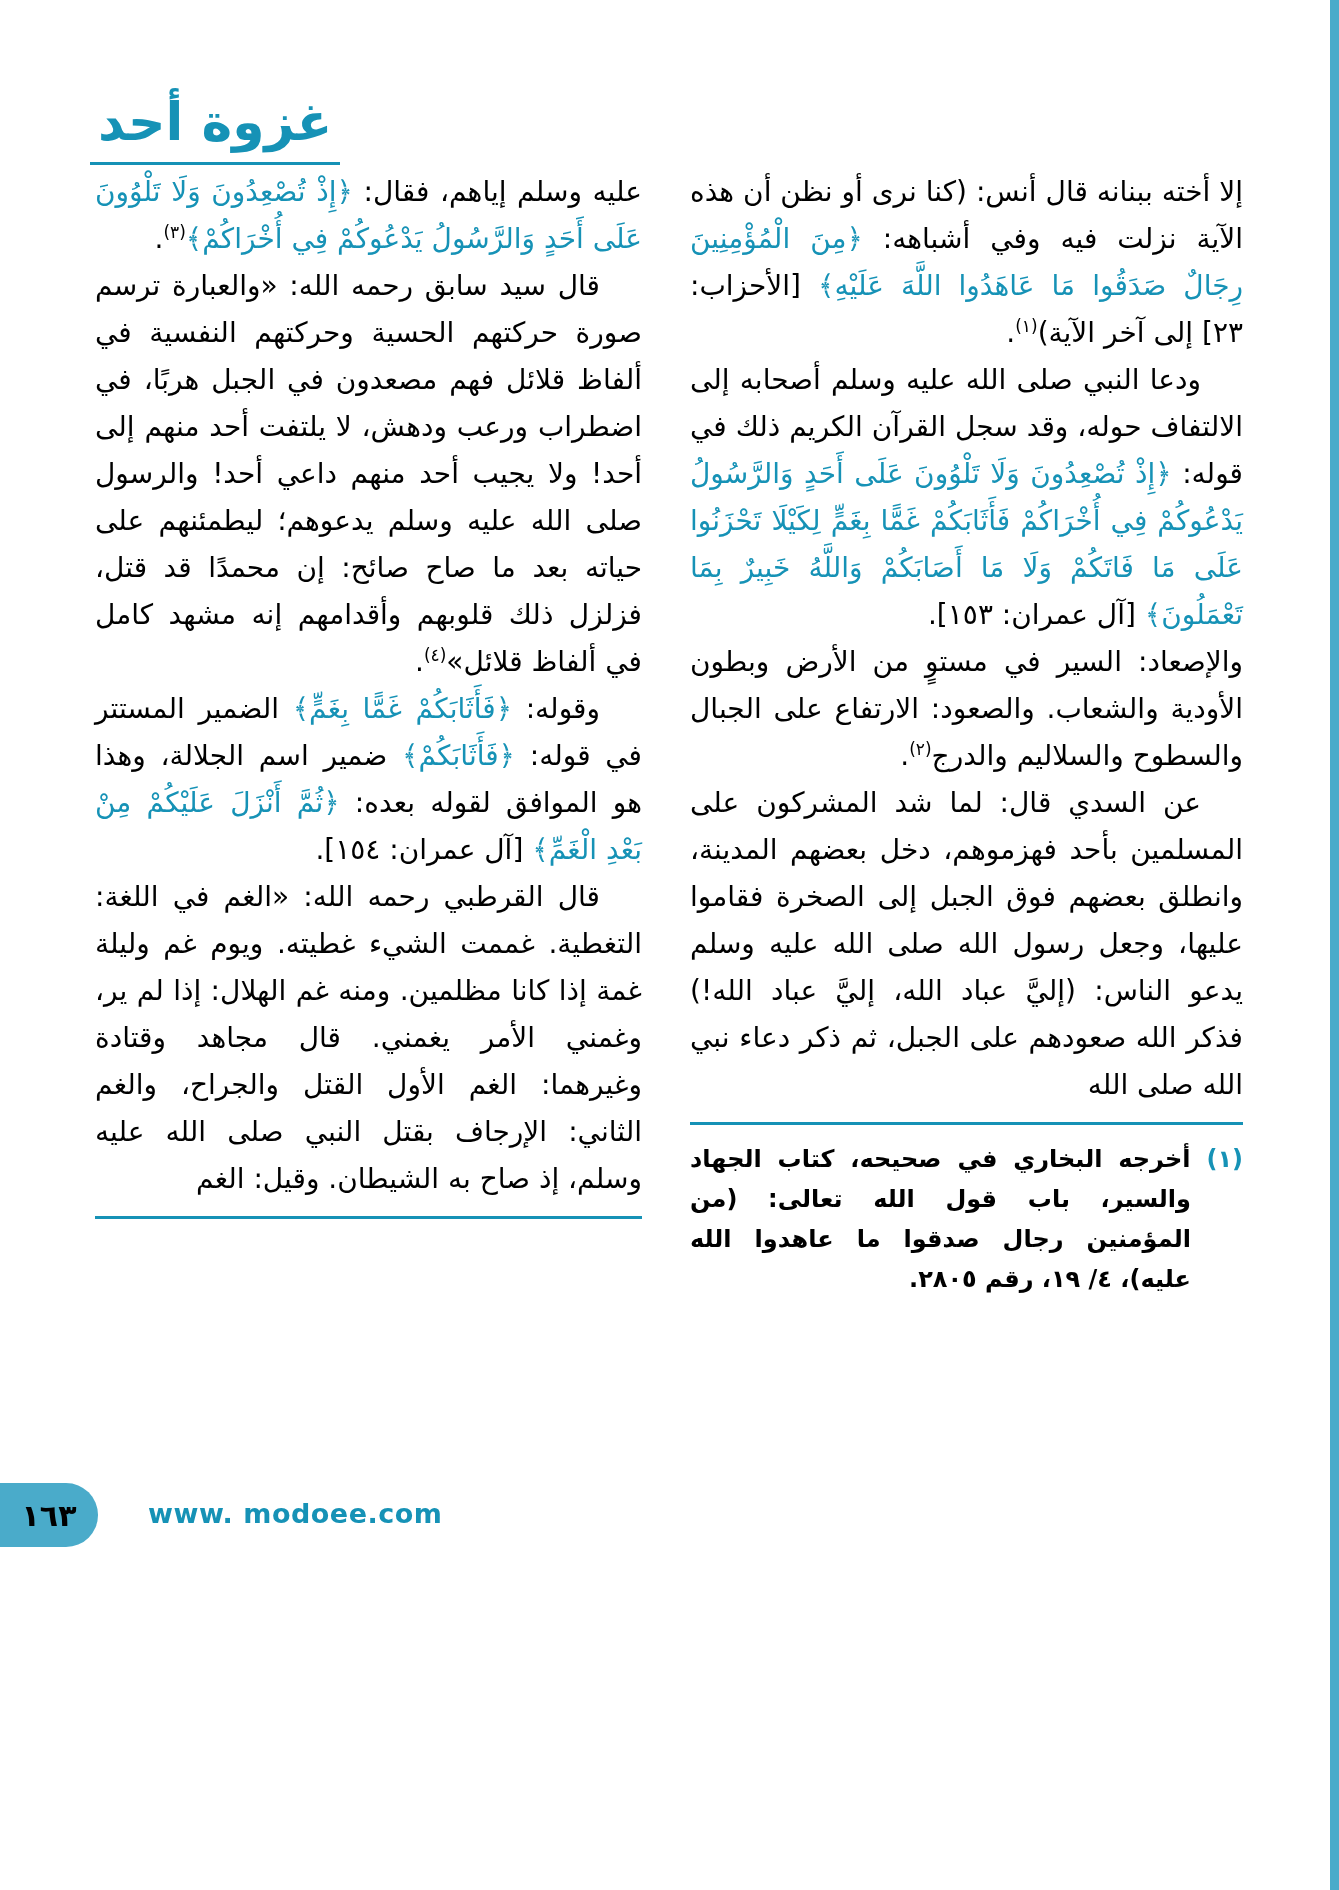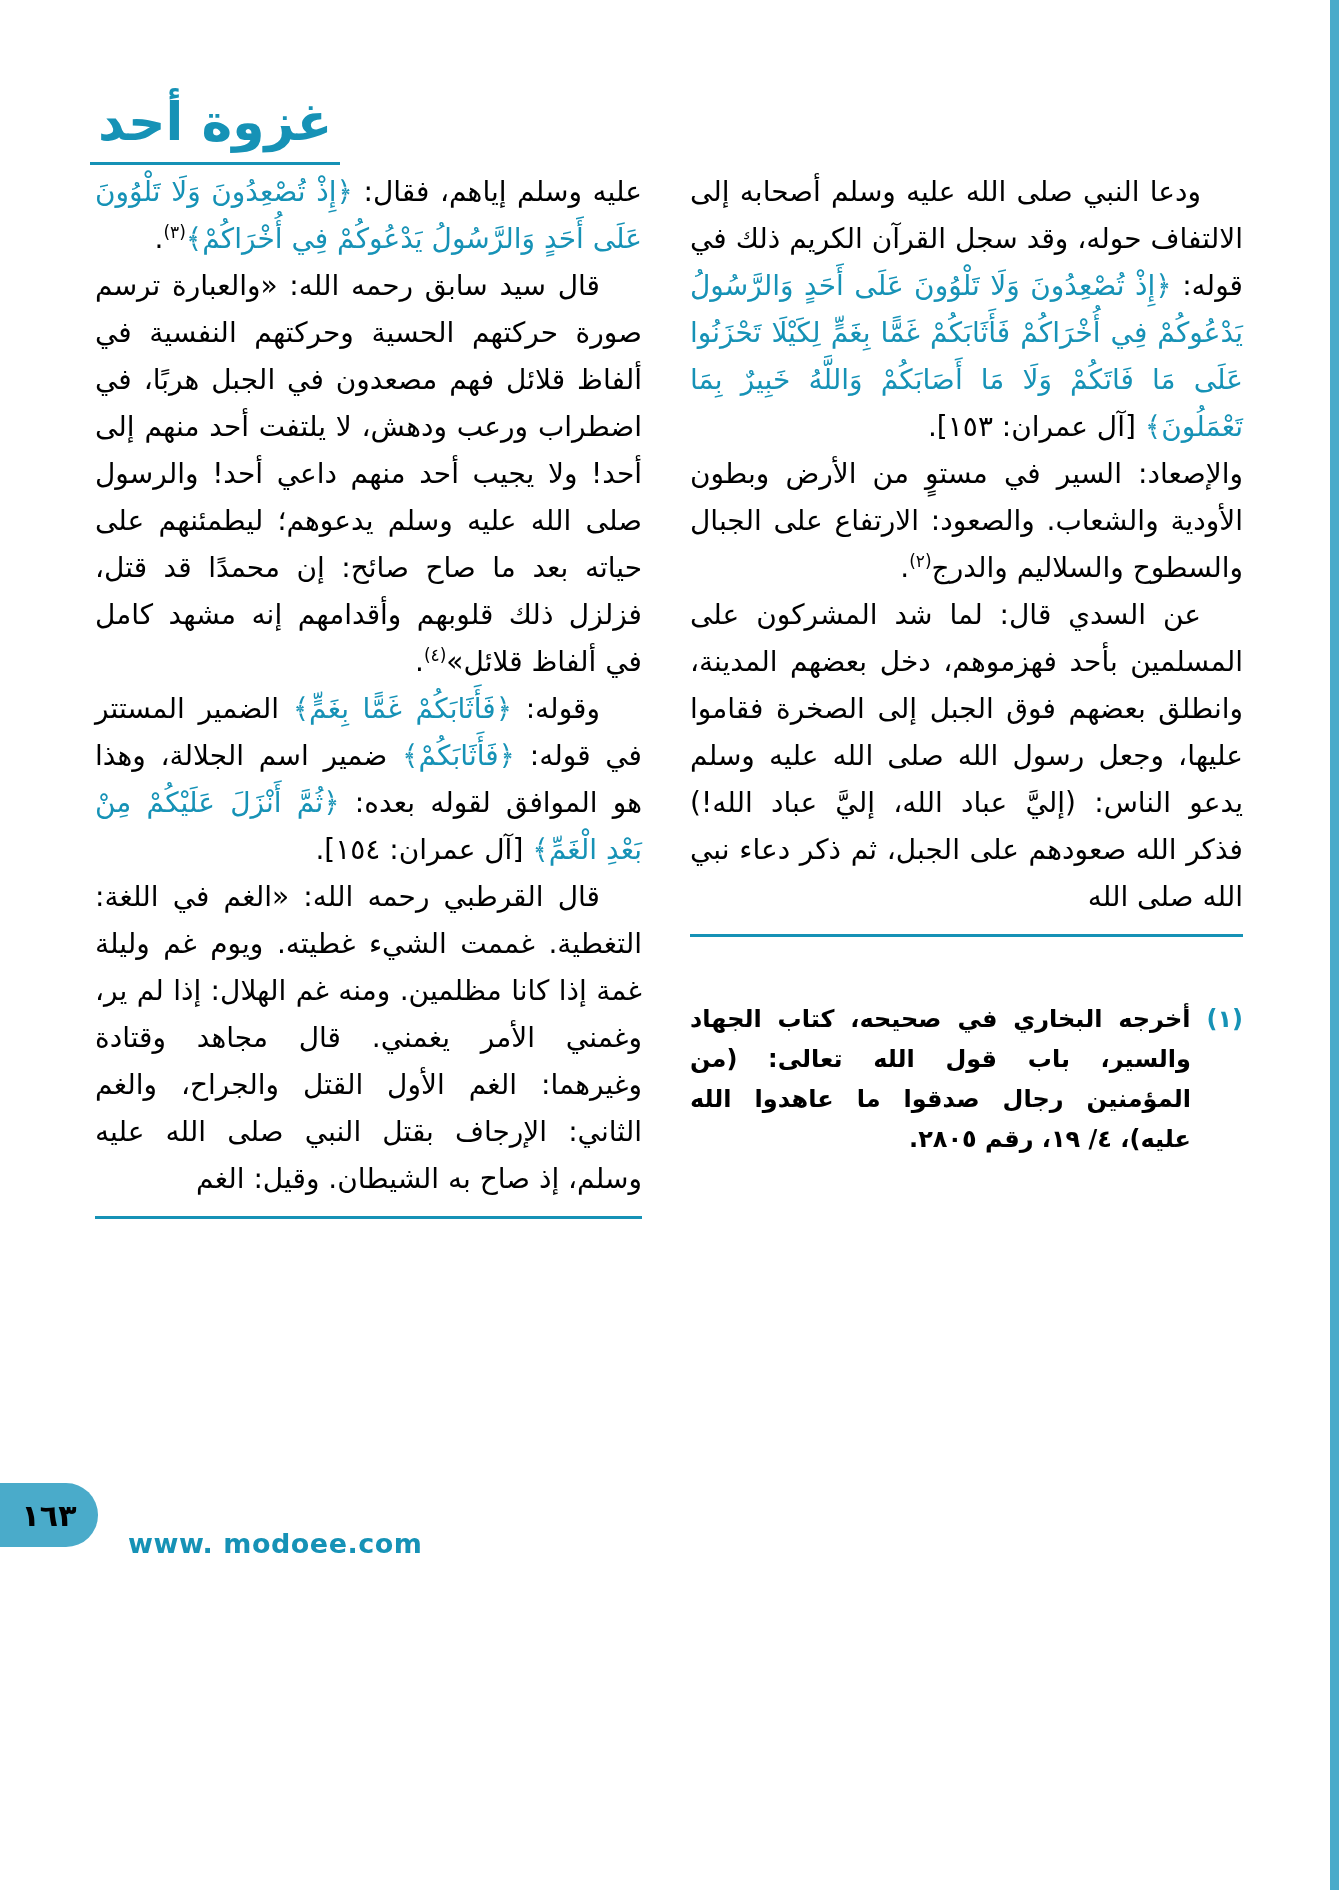--- a/index.html
+++ b/index.html
@@ -63,58 +63,57 @@
   }
   .fn-block.fn-indent { padding-right: 45px; }
   .footnote {
     font-size: 24px;
     font-weight: 700;
     line-height: 40px;
     text-align: justify;
     padding-right: 52px;
     text-indent: -52px;
     color: #000;
-    margin-top: 48px;
   }
   .fn-num { color: var(--accent); }
   .badge {
     position: absolute;
     left: 0; top: 1483px;
     width: 98px; height: 64px;
     background: var(--badge);
     border-radius: 0 32px 32px 0;
     display: flex;
     align-items: center;
     justify-content: center;
     color: #000000;
     font-size: 30px;
     font-weight: bold;
   }
   .website {
     position: absolute;
-    left: 128px; top: 1498px;
+    left: 148px; top: 1498px;
     color: var(--accent);
     font-size: 27px;
     font-weight: bold;
     direction: ltr;
     letter-spacing: 0.5px;
-    margin-top: 30px;
   }
 </style>
 </head>
 <body>
 
 <div class="page">
 
   <div class="edge-bar"></div>
 
   <div class="header-title">غزوة أحد</div>
 
   <div class="column col-right">
     <div class="col-body">
+        <p class="para"><span class="seg-n">إلا أخته ببنانه قال أنس: (كنا نرى أو نظن أن هذه الآية نزلت فيه وفي أشباهه: </span><span class="seg-q">﴿مِنَ الْمُؤْمِنِينَ رِجَالٌ صَدَقُوا مَا عَاهَدُوا اللَّهَ عَلَيْهِ﴾</span><span class="seg-n"> [الأحزاب: ٢٣] إلى آخر الآية)</span><span class="seg-r">(١)</span><span class="seg-n">.</span></p>
         <p class="para indent"><span class="seg-n">ودعا النبي صلى الله عليه وسلم أصحابه إلى الالتفاف حوله، وقد سجل القرآن الكريم ذلك في قوله: </span><span class="seg-q">﴿إِذْ تُصْعِدُونَ وَلَا تَلْوُونَ عَلَى أَحَدٍ وَالرَّسُولُ يَدْعُوكُمْ فِي أُخْرَاكُمْ فَأَثَابَكُمْ غَمًّا بِغَمٍّ لِكَيْلَا تَحْزَنُوا عَلَى مَا فَاتَكُمْ وَلَا مَا أَصَابَكُمْ وَاللَّهُ خَبِيرٌ بِمَا تَعْمَلُونَ﴾</span><span class="seg-n"> [آل عمران: ١٥٣].</span></p>
         <p class="para"><span class="seg-n">والإصعاد: السير في مستوٍ من الأرض وبطون الأودية والشعاب. والصعود: الارتفاع على الجبال والسطوح والسلاليم والدرج</span><span class="seg-r">(٢)</span><span class="seg-n">.</span></p>
         <p class="para indent"><span class="seg-n">عن السدي قال: لما شد المشركون على المسلمين بأحد فهزموهم، دخل بعضهم المدينة، وانطلق بعضهم فوق الجبل إلى الصخرة فقاموا عليها، وجعل رسول الله صلى الله عليه وسلم يدعو الناس: (إليَّ عباد الله، إليَّ عباد الله!) فذكر الله صعودهم على الجبل، ثم ذكر دعاء نبي الله صلى الله</span></p>
       </div>
     <div class="fn-block">
         <div class="footnote"><span class="fn-num">(١)</span> <span class="fn-text">أخرجه البخاري في صحيحه، كتاب الجهاد والسير، باب قول الله تعالى: (من المؤمنين رجال صدقوا ما عاهدوا الله عليه)، ٤/ ١٩، رقم ٢٨٠٥.</span></div>
       </div>
   </div>
 
   <div class="column col-left">

